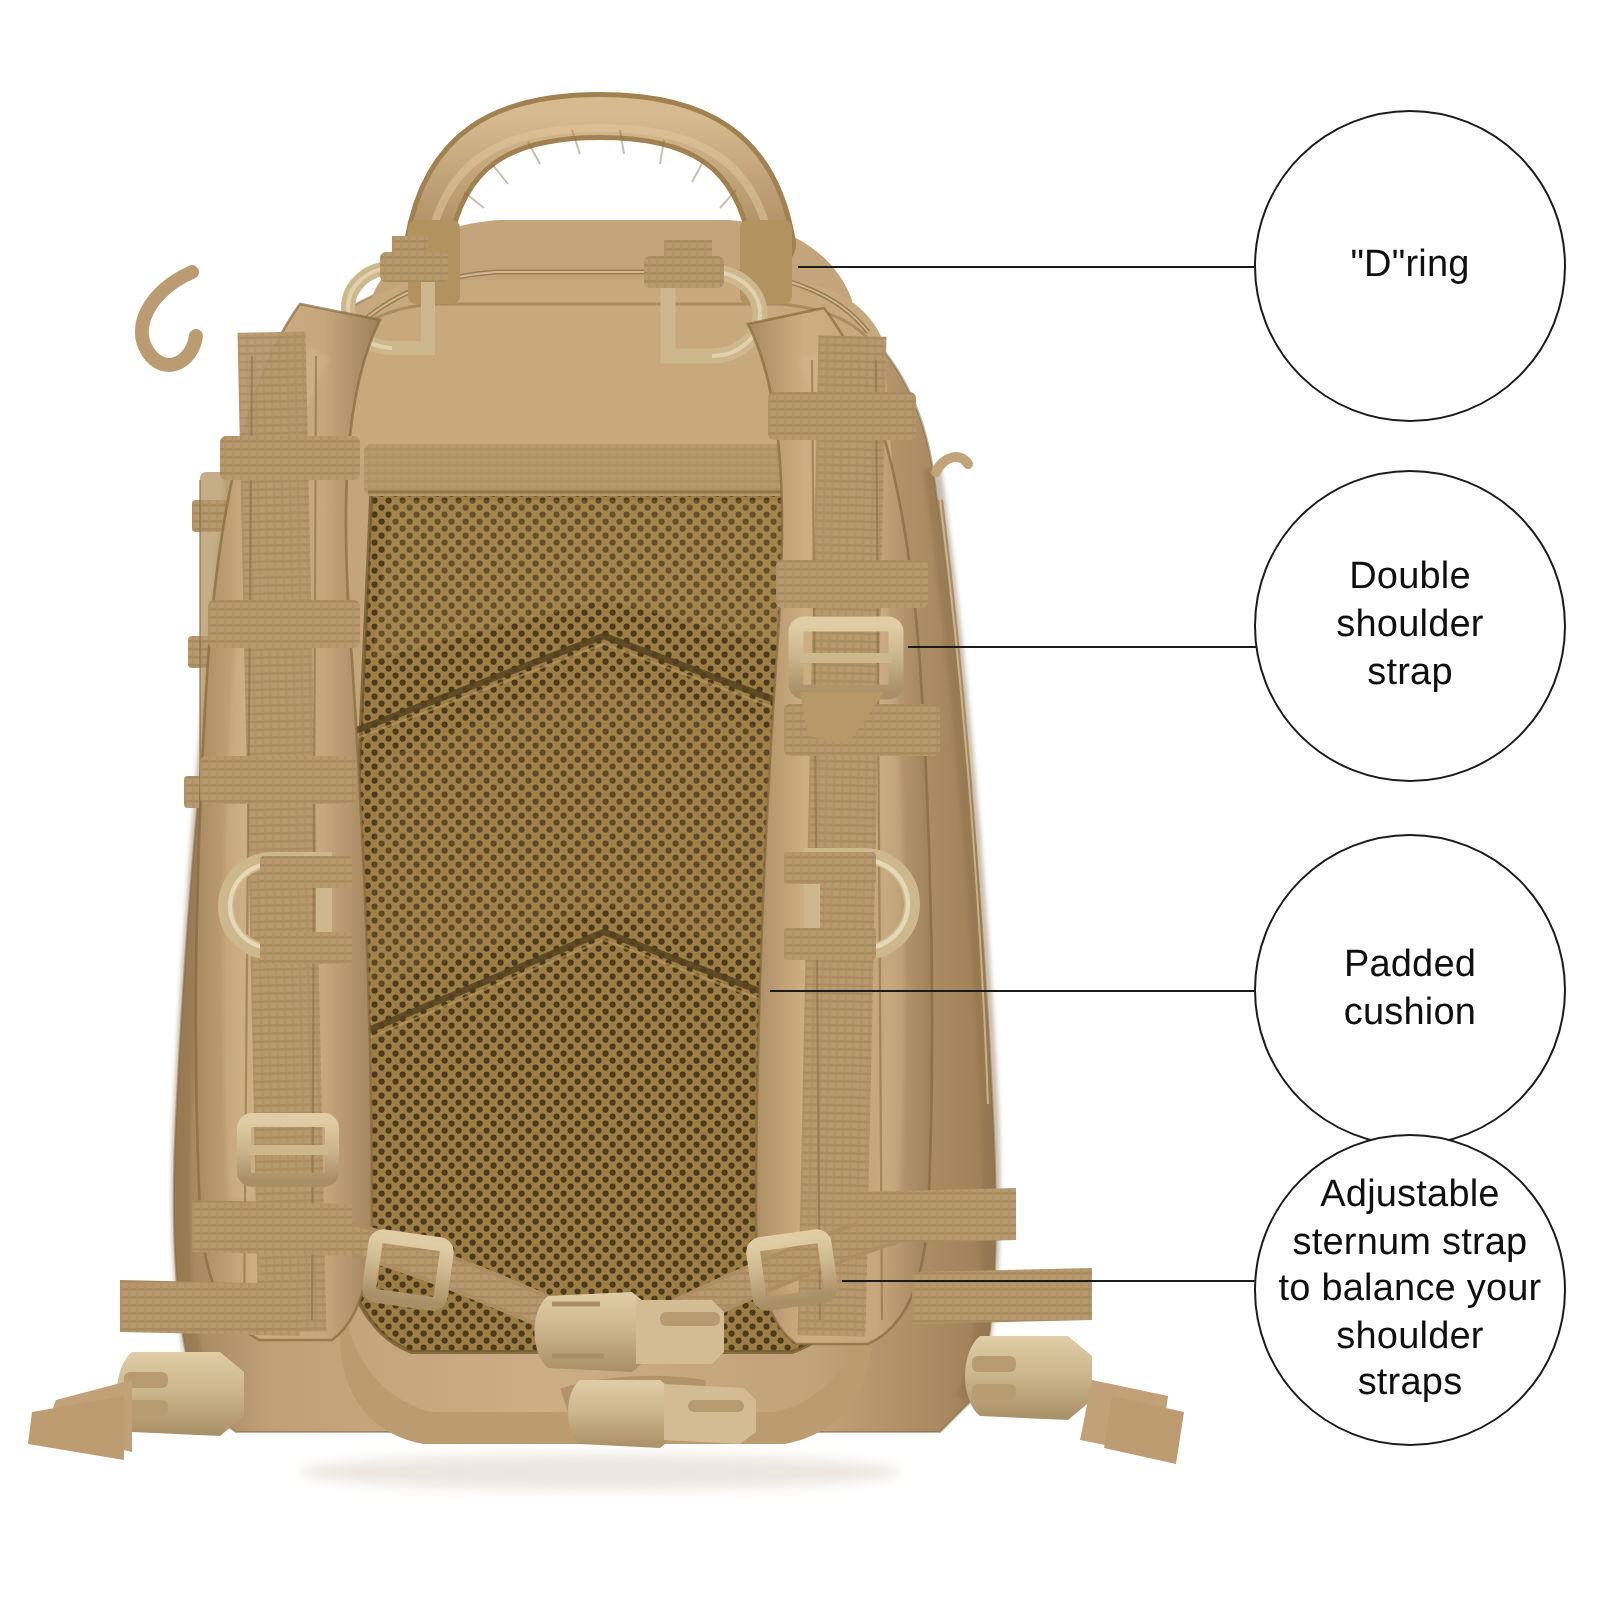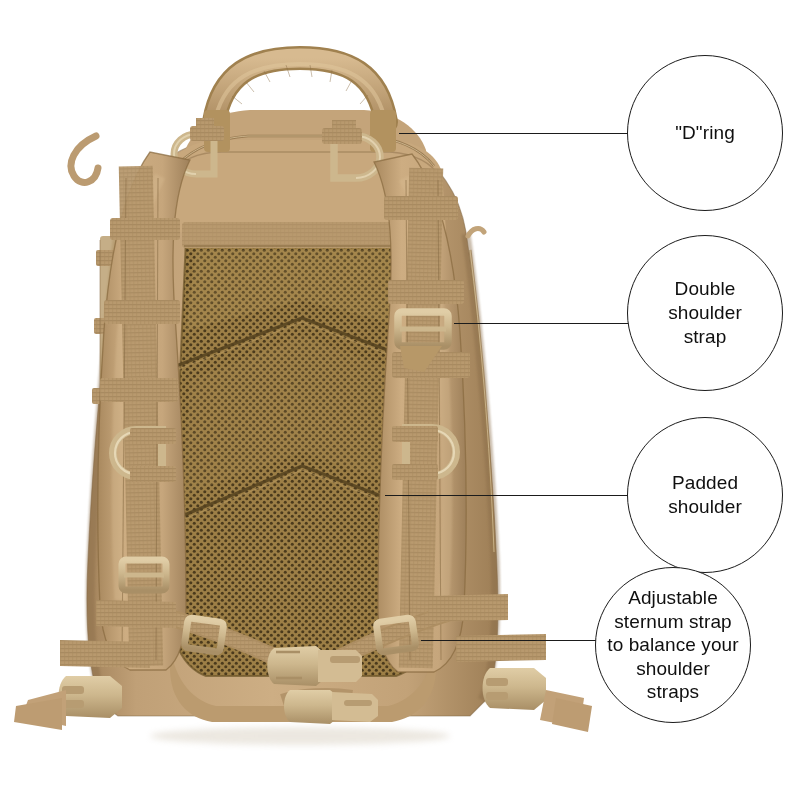--- a/index.html
+++ b/index.html
@@ -39,21 +39,21 @@
   .leader{
     position:absolute;
     height:0;
     border-top:1.5px solid #1b1b1b;
     z-index:2;
   }
 
   #c1{left:627px;top:55px;}
   #c2{left:627px;top:235px;}
   #c3{left:627px;top:417px;}
-  #c4{left:595px;top:567px;align-items:center;}
+  #c4{left:627px;top:567px;align-items:center;}
 
   #l1{left:399px;top:133px;width:232px;}
   #l2{left:454px;top:323px;width:177px;}
   #l3{left:385px;top:495px;width:246px;}
   #l4{left:421px;top:640px;width:212px;}
 </style>
 </head>
 <body>
 
 <div id="stage">
@@ -376,21 +376,21 @@
   </div>
 
   <div class="callout" id="c2">
     <div class="callout-label">Double
 shoulder
 strap</div>
   </div>
 
   <div class="callout" id="c3">
     <div class="callout-label">Padded
-shoulder</div>
+cushion</div>
   </div>
 
   <div class="callout" id="c4">
     <div class="callout-label wide">Adjustable
 sternum strap
 to balance your
 shoulder
 straps</div>
   </div>
 

